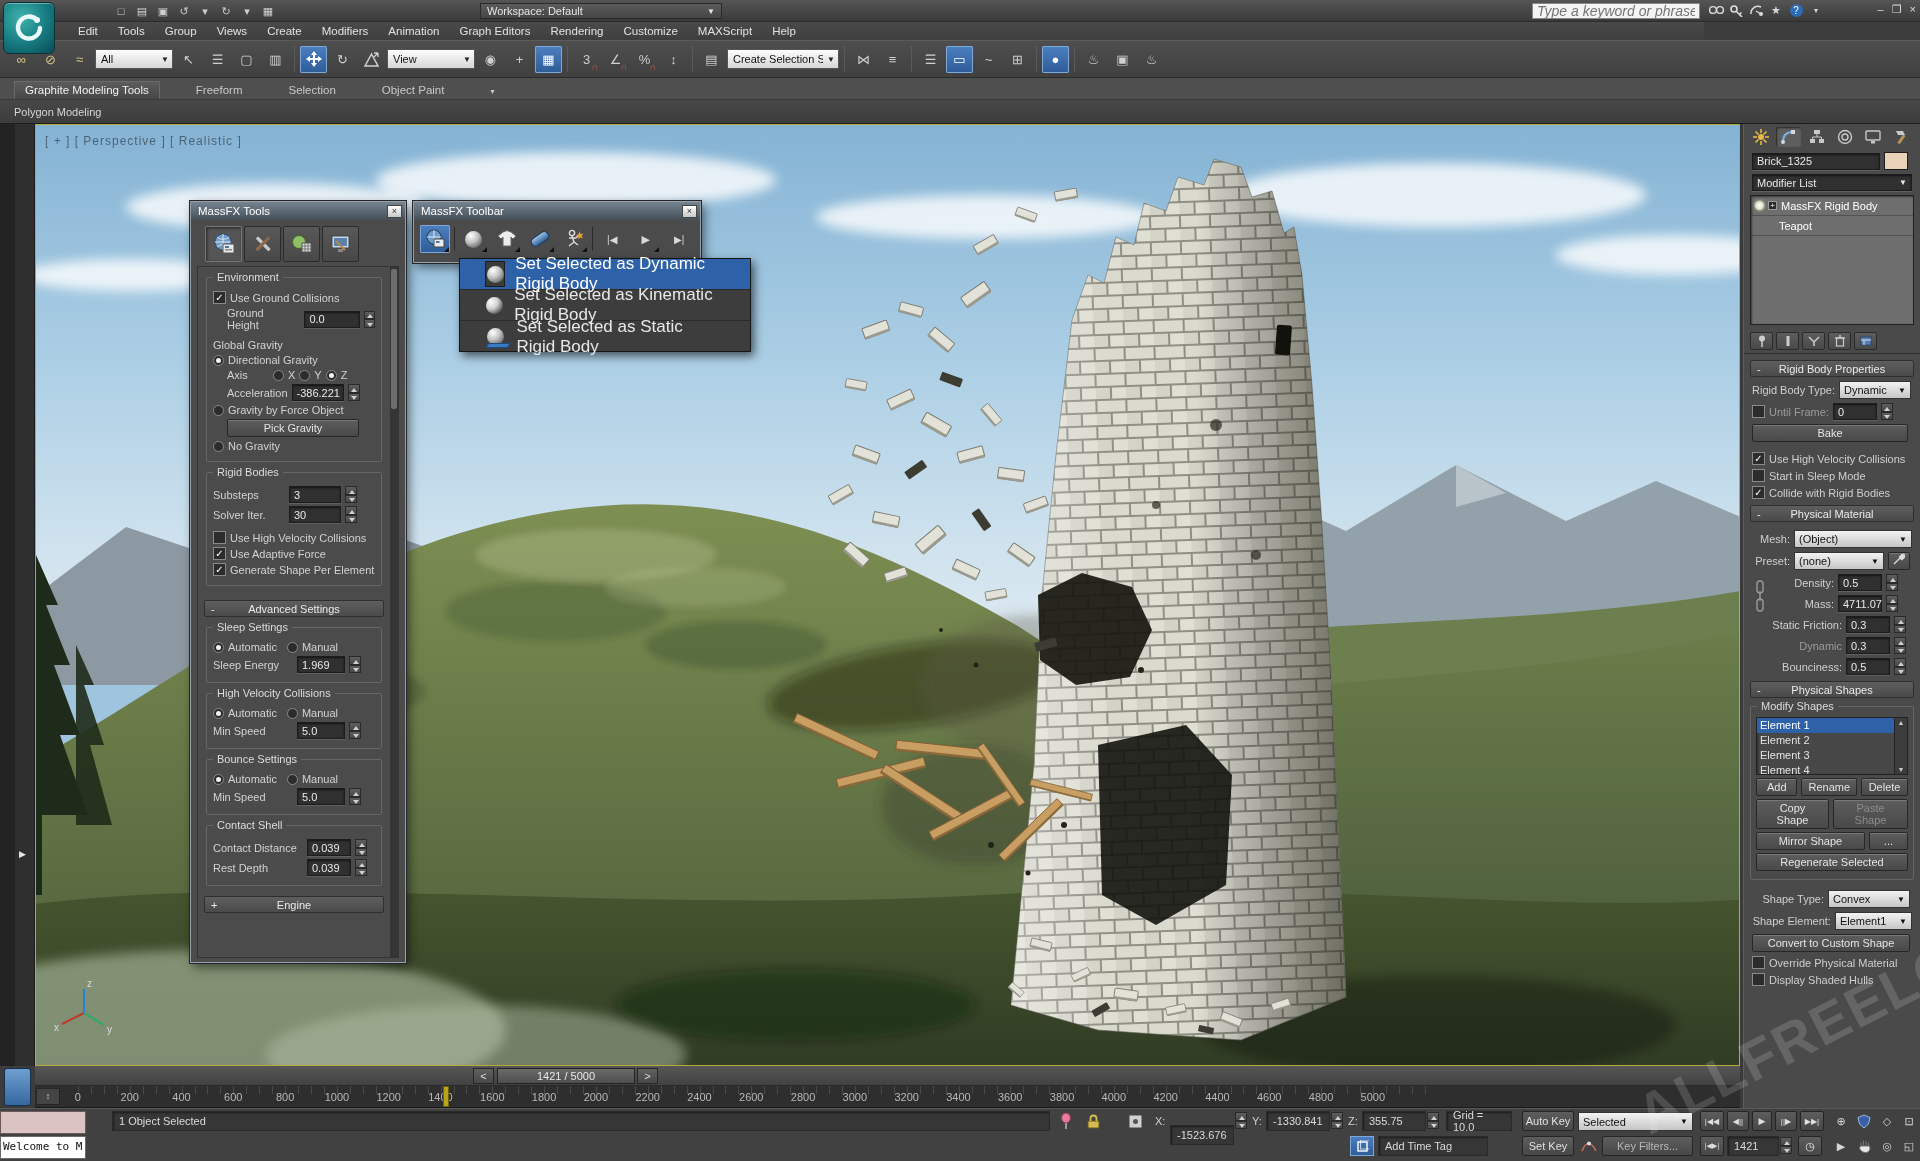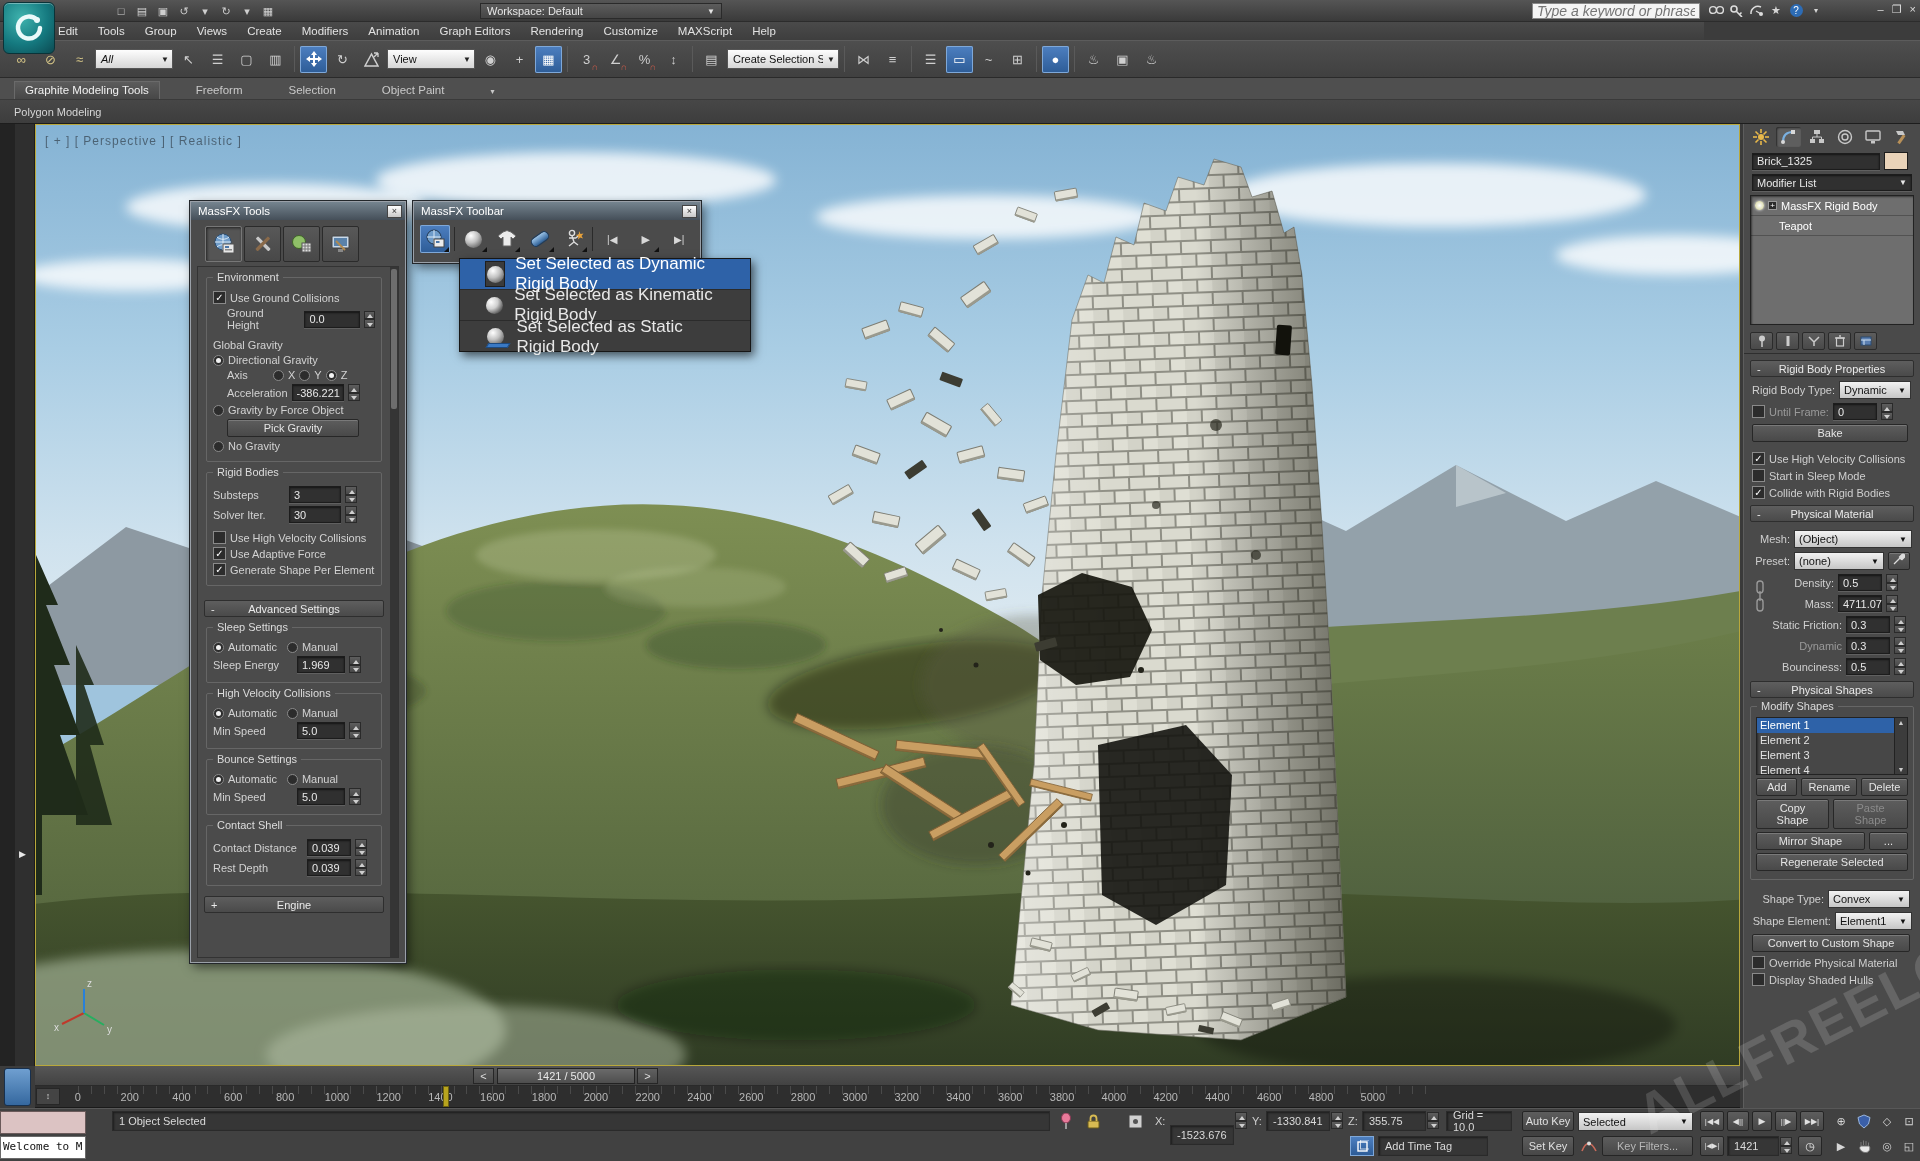--- a/index.html
+++ b/index.html
@@ -12,21 +12,21 @@
   #titlebar { left:0; top:0; width:1920px; height:22px; background:linear-gradient(#555,#3a3a3a); border-bottom:1px solid #2c2c2c; }
   #logo { left:3px; top:2px; width:52px; height:52px; z-index:30; border-radius:6px; background:radial-gradient(circle at 35% 30%, #3fb3ae, #157a80 55%, #0c4a52); border:1px solid #0a3338; box-shadow:inset 0 1px 0 rgba(255,255,255,.35); display:flex; align-items:center; justify-content:center; }
   .qat { display:flex; gap:3px; position:absolute; left:112px; top:3px; }
   .qicon { width:18px; height:16px; text-align:center; line-height:16px; color:#cfcfcf; font-size:11px; border-radius:2px; }
   .wsbox { position:absolute; left:480px; top:3px; width:242px; height:16px; background:linear-gradient(#5c5c5c,#454545); border:1px solid #2a2a2a; color:#e6e6e6; font-size:11px; padding:1px 6px; display:flex; justify-content:space-between; align-items:center; }
   .searchbox { position:absolute; left:1532px; top:3px; width:168px; height:16px; background:#f4f4f4; border:1px solid #888; }
   .searchbox input { width:100%; height:100%; border:0; outline:none; font-style:italic; color:#777; font-size:14px; padding:0 4px; background:transparent; font-family:"Liberation Sans",sans-serif; }
   .tb-ic { width:20px; height:16px; display:inline-flex; align-items:center; justify-content:center; }
   #winbtns { right:4px; top:3px; display:flex; gap:8px; color:#ddd; font-size:11px; }
 
-  #menubar { left:0; top:22px; width:1704px; height:18px; background:linear-gradient(#4a4a4a,#3e3e3e); display:flex; align-items:flex-end; padding-left:48px; }
+  #menubar { left:0; top:22px; width:1704px; height:18px; background:linear-gradient(#4a4a4a,#3e3e3e); display:flex; align-items:flex-end; padding-left:68px; }
   .mitem { padding:0 10px; color:#e2e2e2; font-size:11.5px; line-height:18px; }
 
   #maintoolbar { left:0; top:40px; width:1920px; height:38px; background:linear-gradient(#4e4e4e,#404040); border-top:1px solid #5c5c5c; border-bottom:1px solid #2a2a2a; display:flex; align-items:center; padding-left:8px; gap:2px; }
   .ticon { width:27px; height:27px; border-radius:2px; display:flex; align-items:center; justify-content:center; color:#cfcfcf; font-size:13px; position:relative; }
   .ticon.blue { background:linear-gradient(#4d7fc0,#2d5c97); box-shadow:inset 0 0 0 1px #7fa8d8; color:#fff; }
   .ticon .red { color:#c65a4a; font-size:9px; position:absolute; right:2px; bottom:1px; }
   .tsep { width:1px; height:26px; background:#2e2e2e; border-right:1px solid #5a5a5a; margin:0 3px; }
   .ddbox { height:20px; background:linear-gradient(#fdfdfd,#d6d6d6); border:1px solid #555; color:#111; display:flex; align-items:center; justify-content:space-between; padding:0 3px 0 5px; font-size:11px; }
   .ddbox .arr { color:#222; font-size:8px; margin-left:4px; }
 
@@ -204,21 +204,21 @@
       <span class="mitem">Rendering</span>
       <span class="mitem">Customize</span>
       <span class="mitem">MAXScript</span>
       <span class="mitem">Help</span>
     </div>
 
   <div id="maintoolbar" class="abs">
     <span class="ticon" style="color:#d8c888;">∞</span>
     <span class="ticon" style="color:#d8c888;">⊘</span>
     <span class="ticon" style="color:#d8c888;">≈</span>
-    <div class="ddbox" style="width:78px;font-style:italic;">
+    <div class="ddbox" style="width:78px;">
       <span>All</span>
         <span class="arr">▼</span>
     </div>
     <span class="ticon">↖</span>
     <span class="ticon">☰</span>
     <span class="ticon">▢</span>
     <span class="ticon">▥</span>
     <span class="tsep"></span>
     <span class="ticon blue">
       <svg width="16" height="16">

